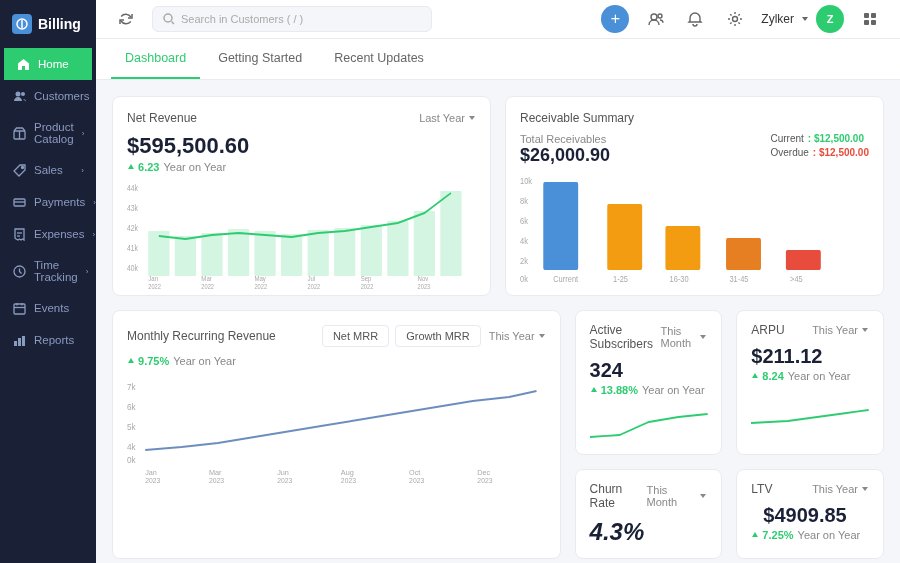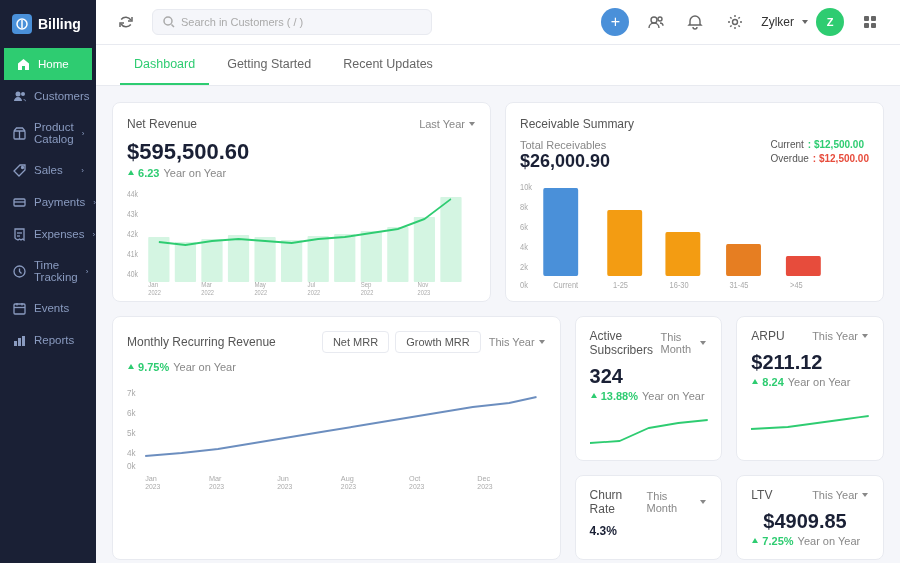--- a/index.html
+++ b/index.html
@@ -9,31 +9,31 @@
     .sidebar { width: 96px; background: #1a2035; height: 100%; display: flex; flex-direction: column; flex-shrink: 0; }
     .sidebar-logo { padding: 14px 12px; display: flex; align-items: center; gap: 6px; color: #fff; font-weight: 700; font-size: 14px; }
     .sidebar-logo-icon { width: 20px; height: 20px; background: #4a90d9; border-radius: 4px; display: flex; align-items: center; justify-content: center; color: white; font-size: 10px; }
     .sidebar-item { padding: 9px 12px; display: flex; align-items: center; gap: 8px; color: #8a9bc0; cursor: pointer; font-size: 11.5px; position: relative; }
     .sidebar-item.active { background: #2ecc71; color: #fff; border-radius: 0; margin: 0 4px; }
     .sidebar-item .icon { width: 14px; height: 14px; display: flex; align-items: center; justify-content: center; flex-shrink: 0; }
     .sidebar-item .chevron { margin-left: auto; font-size: 8px; }
 
     
     .main { flex: 1; display: flex; flex-direction: column; overflow: hidden; }
-    .top-bar { height: 45px; background: #fff; border-bottom: 1px solid #e8eaf0; display: flex; align-items: center; padding: 0 16px; gap: 12px; }
+    .top-bar { height: 39px; background: #fff; border-bottom: 1px solid #e8eaf0; display: flex; align-items: center; padding: 0 16px; gap: 12px; }
     .search-box { flex: 1; max-width: 280px; background: #f5f6fa; border: 1px solid #e8eaf0; border-radius: 6px; padding: 6px 10px; display: flex; align-items: center; gap: 6px; color: #999; font-size: 12px; }
     .top-bar-actions { margin-left: auto; display: flex; align-items: center; gap: 12px; }
     .top-bar-icon { width: 28px; height: 28px; display: flex; align-items: center; justify-content: center; color: #666; cursor: pointer; }
     .user-info { display: flex; align-items: center; gap: 6px; color: #333; font-size: 12px; cursor: pointer; }
     .avatar { width: 28px; height: 28px; background: #2ecc71; border-radius: 50%; display: flex; align-items: center; justify-content: center; color: #fff; font-size: 11px; font-weight: 600; }
     .add-btn { width: 28px; height: 28px; background: #4a90d9; border-radius: 50%; display: flex; align-items: center; justify-content: center; color: #fff; font-size: 16px; cursor: pointer; }
 
     
     .page-content { flex: 1; overflow-y: auto; padding: 0; }
-    .tabs-bar { background: #fff; padding: 0 24px; border-bottom: 1px solid #e8eaf0; display: flex; gap: 4px; }
+    .tabs-bar { background: #fff; padding: 0 15px; border-bottom: 1px solid #e8eaf0; display: flex; gap: 4px; }
     .tab { padding: 12px 14px; font-size: 12.5px; color: #666; cursor: pointer; border-bottom: 2px solid transparent; }
     .tab.active { color: #2ecc71; border-bottom-color: #2ecc71; font-weight: 500; }
 
     .dashboard-grid { padding: 16px; display: flex; flex-direction: column; gap: 14px; }
 
     
     .card { background: #fff; border-radius: 8px; border: 1px solid #e8eaf0; padding: 14px; }
     .card-row { display: flex; gap: 14px; }
     .card-half { flex: 1; }
 
@@ -470,21 +470,21 @@
             <div class="mini-card">
               <div class="card-header">
                 <span class="card-title">Churn Rate</span>
                 <span class="card-period">
                   <span>This Month</span>
                   <svg width="8" height="8" viewBox="0 0 8 8" fill="#888">
                       <polygon points="1,2 7,2 4,6"></polygon>
                     </svg>
                 </span>
               </div>
-              <div class="metric-value" style="font-size:12px;">4.3%</div>
+              <div class="metric-value" style="font-size:24px;font-style:italic;">4.3%</div>
 
             </div>
 
             <div class="mini-card">
               <div class="card-header">
                 <span class="card-title">LTV</span>
                 <span class="card-period">
                   <span>This Year</span>
                   <svg width="8" height="8" viewBox="0 0 8 8" fill="#888">
                       <polygon points="1,2 7,2 4,6"></polygon>

